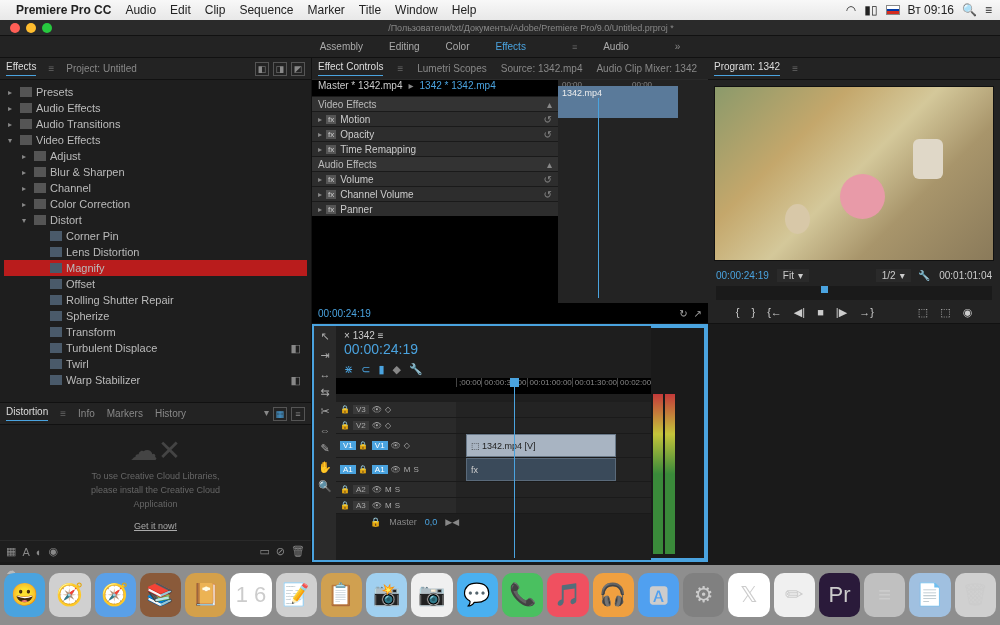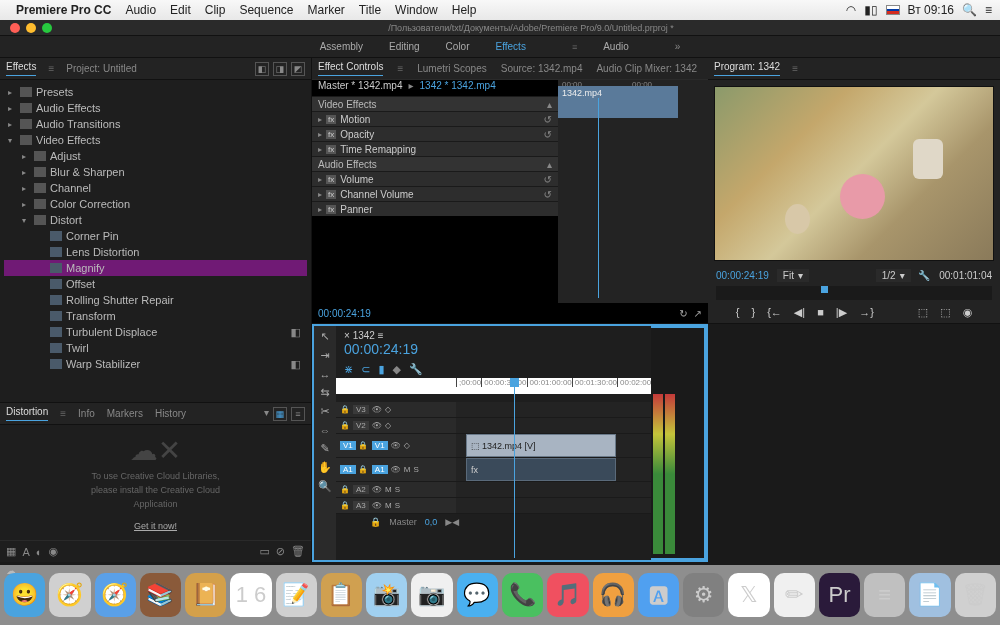--- a/index.html
+++ b/index.html
@@ -21,21 +21,21 @@
 .main { display:flex; height:504px; }
 
 .leftcol { width:312px; display:flex; flex-direction:column; border-right:1px solid #111; }
 .panel-tabs { height:22px; background:#232323; display:flex; align-items:center; padding:0 6px; gap:12px; font-size:10px; border-bottom:1px solid #111; }
 .panel-tabs .tab { color:#888; cursor:pointer; }
 .panel-tabs .tab.active { color:#ddd; border-bottom:1px solid #4aa3df; padding-bottom:3px; }
 .panel-tabs .iconrow { margin-left:auto; display:flex; gap:4px; }
 .iconbtn { width:14px; height:14px; border:1px solid #555; display:inline-flex; align-items:center; justify-content:center; cursor:pointer; font-size:9px; color:#888; }
 .effects-panel { flex:1; background:#1e1e1e; overflow-y:auto; padding:4px; }
 .tree-row { display:flex; align-items:center; height:16px; padding-left:4px; gap:4px; cursor:pointer; color:#bbb; }
-.tree-row.selected { background:#701a75; }
+.tree-row.selected { background:#b91c1c; }
 .tree-row .tri { font-size:8px; width:8px; color:#888; }
 .tree-row .fold { width:12px; height:10px; background:#555; display:inline-block; }
 .tree-row .fold2 { width:12px; height:10px; background:#4a5a6a; display:inline-block; }
 .indent1 { padding-left:18px; }
 .indent2 { padding-left:34px; }
 .tree-row .pin { margin-left:auto; margin-right:6px; color:#888; }
 
 .lib-panel { height:160px; background:#1e1e1e; border-top:1px solid #111; display:flex; flex-direction:column; }
 .lib-body { flex:1; display:flex; flex-direction:column; align-items:center; justify-content:center; color:#666; font-size:9px; text-align:center; gap:4px; }
 .lib-body .getit { text-decoration:underline; color:#aaa; margin-top:8px; }
@@ -61,21 +61,21 @@
 .ec-foot .r { margin-left:auto; display:flex; gap:6px; color:#aaa; }
 
 .seq-panel { flex:1; display:flex; background:#1e1e1e; border:2px solid #4aa3df; }
 .toolcol { width:22px; background:#2a2a2a; display:flex; flex-direction:column; align-items:center; padding-top:4px; gap:6px; }
 .toolcol span { color:#aaa; font-size:11px; cursor:pointer; }
 .seq-body { flex:1; display:flex; flex-direction:column; }
 .seq-head { padding:4px 8px; }
 .seq-head .name { font-size:10px; color:#ccc; }
 .seq-head .tc { font-size:14px; color:#4aa3df; }
 .seq-tools { display:flex; gap:8px; padding:2px 8px; color:#4aa3df; font-size:11px; }
-.ruler { height:16px; background:#ffffff; display:flex; font-size:8px; color:#888; align-items:flex-start; position:relative; }
+.ruler { height:16px; background:#000000; display:flex; font-size:8px; color:#888; align-items:flex-start; position:relative; }
 .ruler span { flex:1; border-left:1px solid #444; padding-left:2px; }
 .playhead { position:absolute; top:0; left:100px; width:1px; height:180px; background:#4aa3df; z-index:5; }
 .playhead:before { content:''; position:absolute; top:0; left:-4px; width:9px; height:9px; background:#4aa3df; }
 .tracks { flex:1; overflow:hidden; }
 .track { height:16px; display:flex; align-items:center; border-bottom:1px solid #1a1a1a; }
 .track.big { height:24px; }
 .track .hdr { width:120px; background:#2a2a2a; height:100%; display:flex; align-items:center; gap:3px; padding-left:4px; font-size:8px; color:#aaa; }
 .track .hdr .lk { width:10px; text-align:center; color:#888; }
 .track .hdr .lbl { background:#3a3a3a; padding:0 3px; }
 .track .hdr .lbl.active { background:#4aa3df; color:#fff; }
@@ -221,20 +221,25 @@
         </div>
         <div class="tree-row indent2">
           <span class="tri"></span>
           <span class="fold2"></span>
           <span>Offset</span>
         </div>
         <div class="tree-row indent2">
           <span class="tri"></span>
           <span class="fold2"></span>
           <span>Rolling Shutter Repair</span>
+        </div>
+        <div class="tree-row indent2">
+          <span class="tri"></span>
+          <span class="fold2"></span>
+          <span>Spherize</span>
         </div>
         <div class="tree-row indent2">
           <span class="tri"></span>
           <span class="fold2"></span>
           <span>Transform</span>
         </div>
         <div class="tree-row indent2">
           <span class="tri"></span>
           <span class="fold2"></span>
           <span>Turbulent Displace</span>

